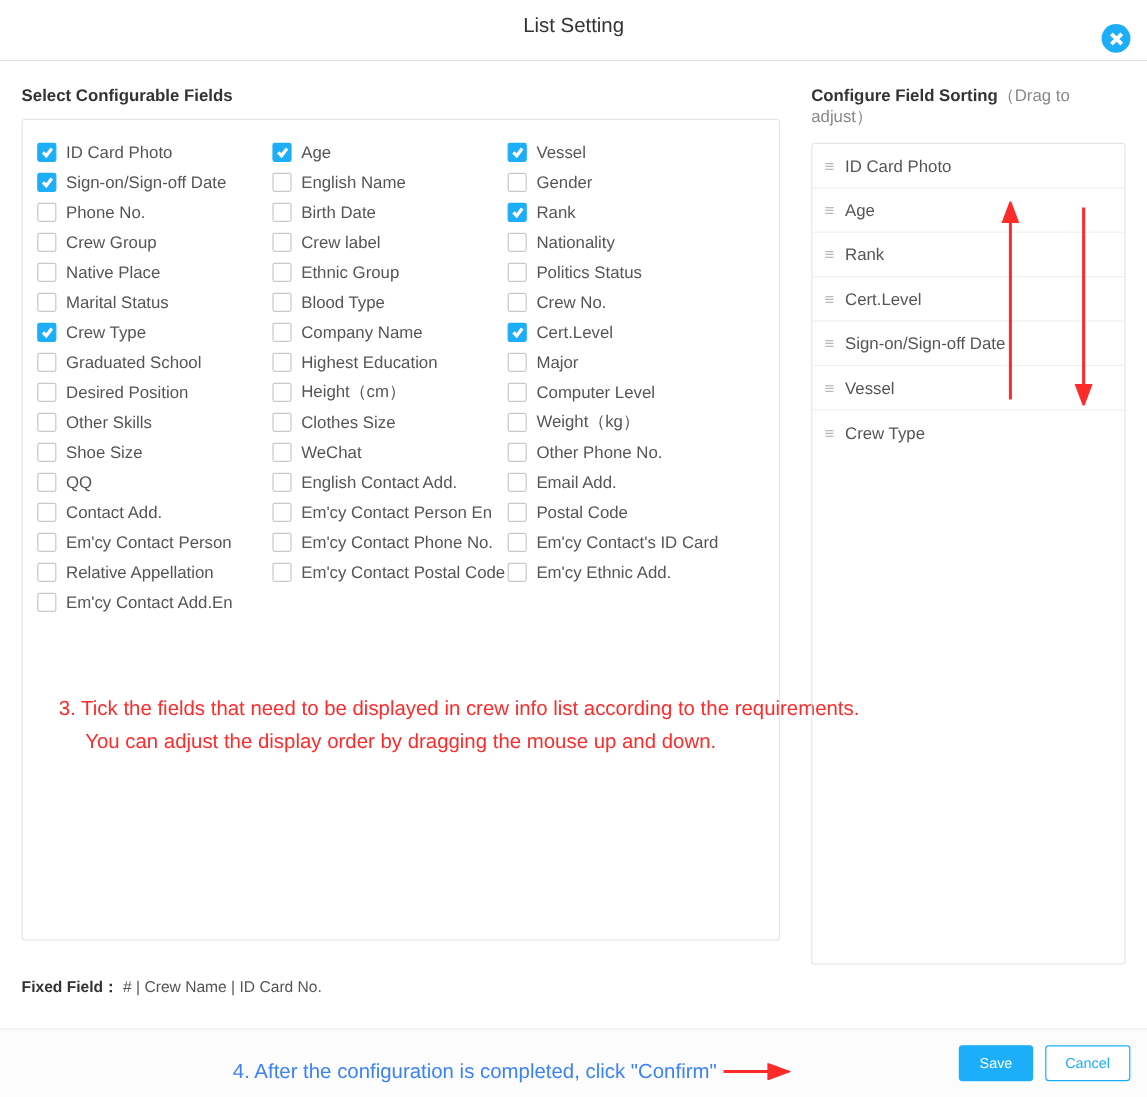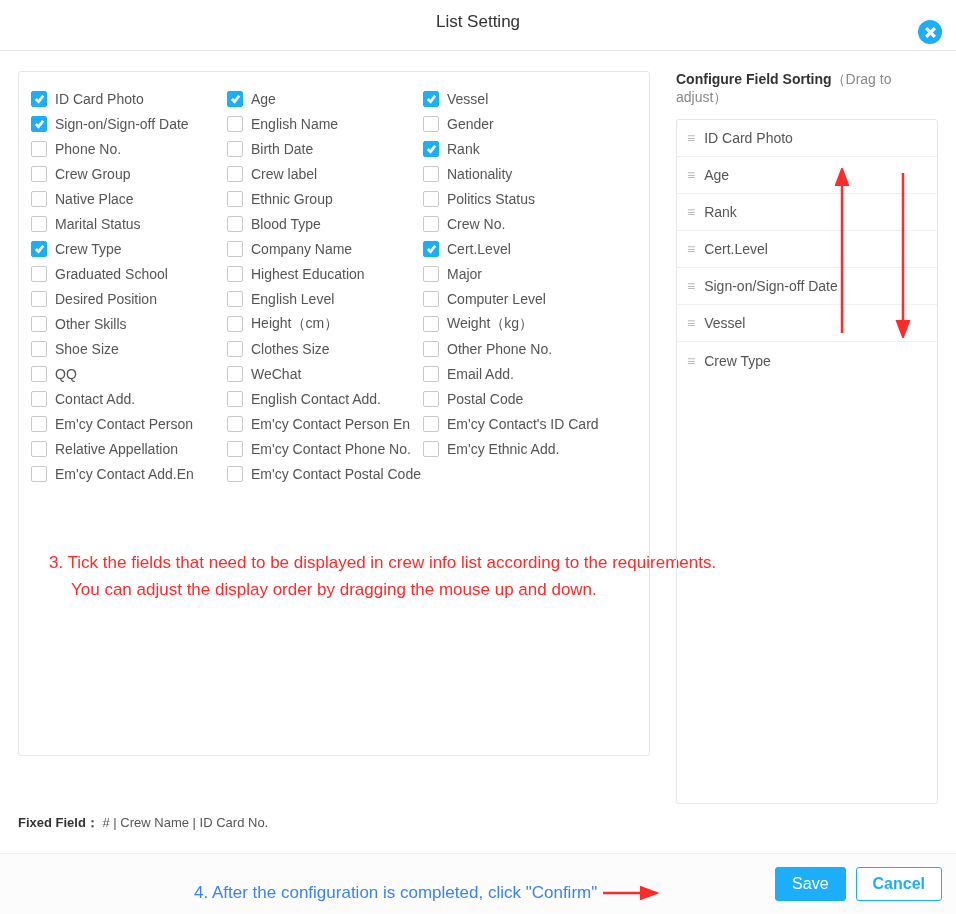--- a/index.html
+++ b/index.html
@@ -159,35 +159,34 @@
       align-items: center;
       justify-content: flex-end;
       gap: 10px;
       position: absolute;
       bottom: 0;
       left: 0;
       right: 0;
     }
     .btn {
       padding: 7px 16px;
-      font-size: 16px;
+      font-size: 12px;
       border-radius: 3px;
       cursor: pointer;
       border: 1px solid transparent;
     }
     .btn-primary {
       background: #1daef9;
       color: #fff;
       border-color: #1daef9;
     }
     .btn-default {
       background: #fff;
       color: #1daef9;
       border-color: #1daef9;
-      font-weight: bold;
     }
     .annotation {
       color: #ff2a2a;
       font-size: 17px;
       position: absolute;
       line-height: 1.6;
       pointer-events: none;
       margin-left: 25px;
     }
     .annotation-3 {
@@ -229,20 +228,21 @@
   <span>List Setting</span>
   <div class="close-btn">
     <svg viewBox="0 0 12 12">
         <path d="M2 2 L10 10 M10 2 L2 10"></path>
       </svg>
   </div>
 </div>
 
 <div class="dialog-body">
   <div class="left-panel">
+    <div class="panel-title">Select Configurable Fields</div>
     <div class="fields-box">
       <div class="field-columns" id="field-columns">
           <div class="field-col">
             <div class="checkbox-row">
               <span class="chk checked">
                 <svg viewBox="0 0 12 12">
                   <polyline points="2,6.5 5,9.5 10,3"></polyline>
                 </svg>
               </span>
               <span class="chk-label">ID Card Photo</span>
@@ -345,24 +345,20 @@
               <span class="chk"></span>
               <span class="chk-label">Blood Type</span>
             </div>
             <div class="checkbox-row">
               <span class="chk"></span>
               <span class="chk-label">Company Name</span>
             </div>
             <div class="checkbox-row">
               <span class="chk"></span>
               <span class="chk-label">Highest Education</span>
-            </div>
-            <div class="checkbox-row">
-              <span class="chk"></span>
-              <span class="chk-label">English Level</span>
             </div>
             <div class="checkbox-row">
               <span class="chk"></span>
               <span class="chk-label">Height（cm）</span>
             </div>
             <div class="checkbox-row">
               <span class="chk"></span>
               <span class="chk-label">Clothes Size</span>
             </div>
             <div class="checkbox-row">

